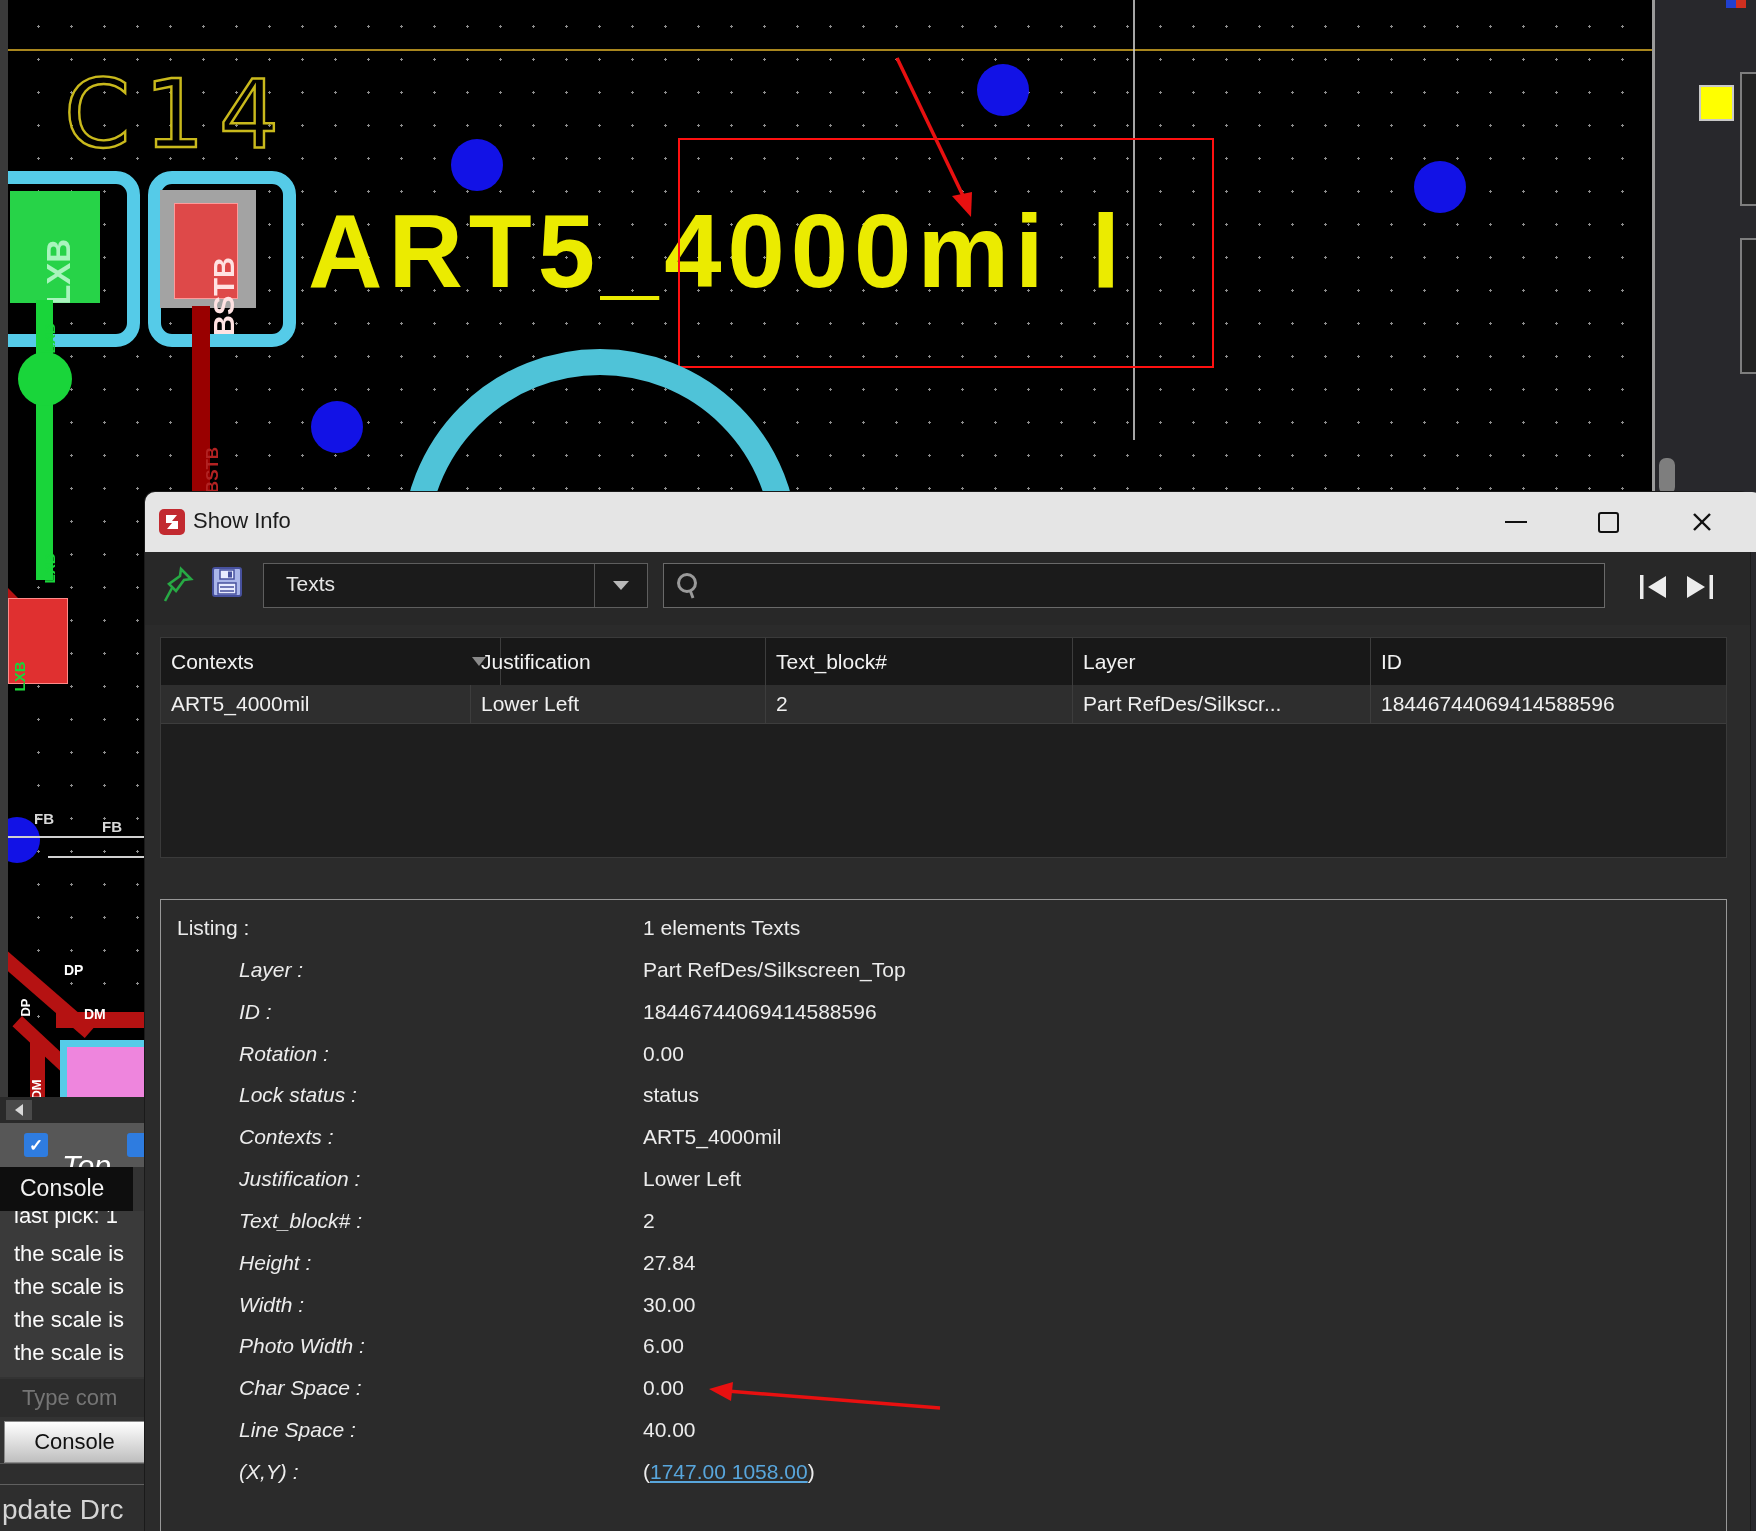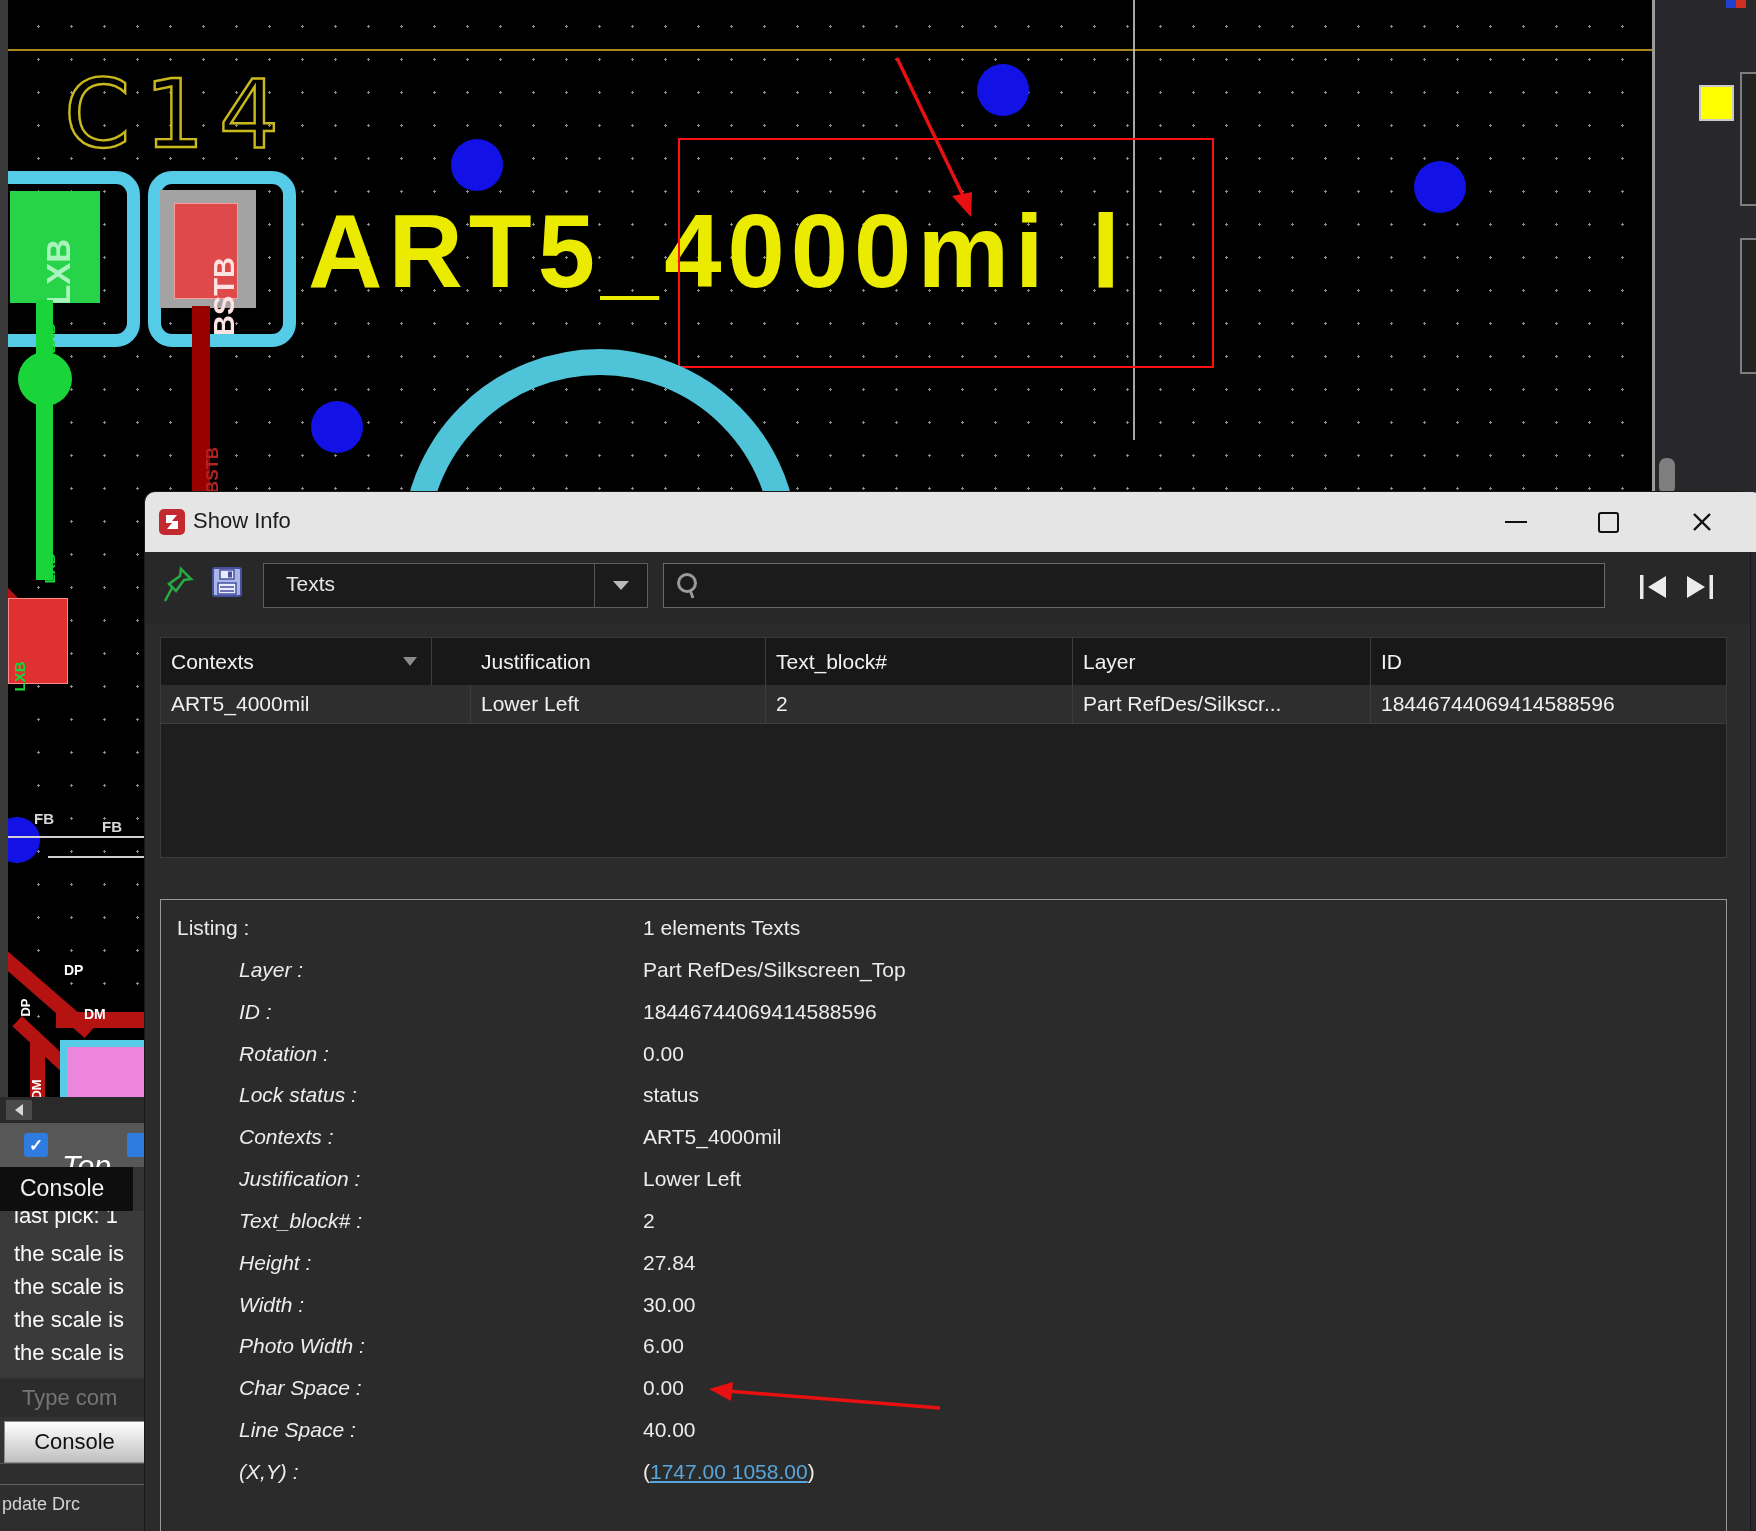--- a/index.html
+++ b/index.html
@@ -146,21 +146,21 @@
       <div style="margin-left:14px;height:33px;line-height:33px;white-space:nowrap;">the scale is</div>
     </div>
 
     <input style="position: absolute; left: 0px; top: 282px; width: 145px; height: 38px; background: rgb(44, 44, 44); border: none; outline: none; color: rgb(154, 154, 154); font-size: 22px; padding: 0px 0px 0px 22px; box-sizing: border-box; font-family: &quot;Liberation Sans&quot;, sans-serif;" placeholder="Type com">
 
     <button style="position:absolute;left:4px;top:324px;width:141px;height:42px;background:linear-gradient(#ffffff,#bfbfbf);
                    border:1px solid #8a8a8a;color:#111;font-size:22px;font-family:'Liberation Sans',sans-serif;">Console</button>
 
     <div class="abs" style="left:0;top:366px;width:145px;height:68px;background:#2e2e2e;border-top:1px solid #555;">
       <div class="abs" style="left:0;top:20px;width:145px;height:1px;background:#606060;"></div>
-      <span style="position:absolute;left:2px;top:30px;color:#d4d4d4;font-size:18px;white-space:nowrap;">pdate Drc</span>
+      <span style="position:absolute;left:2px;top:30px;color:#d4d4d4;font-size:28px;white-space:nowrap;">pdate Drc</span>
     </div>
   </div>
 
   <div id="dlg">
 
     <div id="titlebar">
       <div class="abs" style="left:14px;top:17px;width:26px;height:26px;background:#c22a30;border-radius:5px;">
         <svg width="26" height="26" viewBox="0 0 26 26">
             <path d="M7 6 h11 l-5 6 h6 v8 H8 l5-6 H7 Z" fill="#fff"></path>
           </svg>
@@ -215,21 +215,21 @@
       </svg>
       <svg class="abs" style="left:1538px;top:20px;" width="32" height="30" viewBox="0 0 32 30">
         <path d="M4 4 L22 15 L4 26 Z" fill="#ececec"></path>
         <rect x="26.5" y="3" width="3.5" height="24" fill="#ececec"></rect>
       </svg>
     </div>
 
     <div class="abs" style="left:15px;top:145px;width:1567px;height:221px;background:#1e1e1e;border:1px solid #3a3a3a;box-sizing:border-box;">
 
       <div class="abs" style="left:0;top:0;width:100%;height:47px;background:#181818;color:#f2f2f2;font-size:21px;line-height:47px;">
-        <div class="cell" style="left:0;width:271px;">
+        <div class="cell" style="left:0;width:340px;">
           <span>Contexts</span>
           <div style="position:absolute;right:14px;top:19px;width:0;height:0;border-left:7px solid transparent;border-right:7px solid transparent;border-top:9px solid #8a8a8a;"></div>
         </div>
         <div class="cell" style="left:310px;width:295px;">Justification</div>
         <div class="cell" style="left:912px;width:298px;">Layer</div>
         <div class="cell" style="left:605px;width:307px;">Text_block#</div>
         <div class="cell" style="left:1210px;width:357px;border-right:none;">ID</div>
       </div>
 
       <div class="abs" style="left:0;top:47px;width:100%;height:38px;background:#2e2e2e;color:#f0f0f0;font-size:21px;line-height:38px;border-bottom:1px solid #3d3d3d;">

